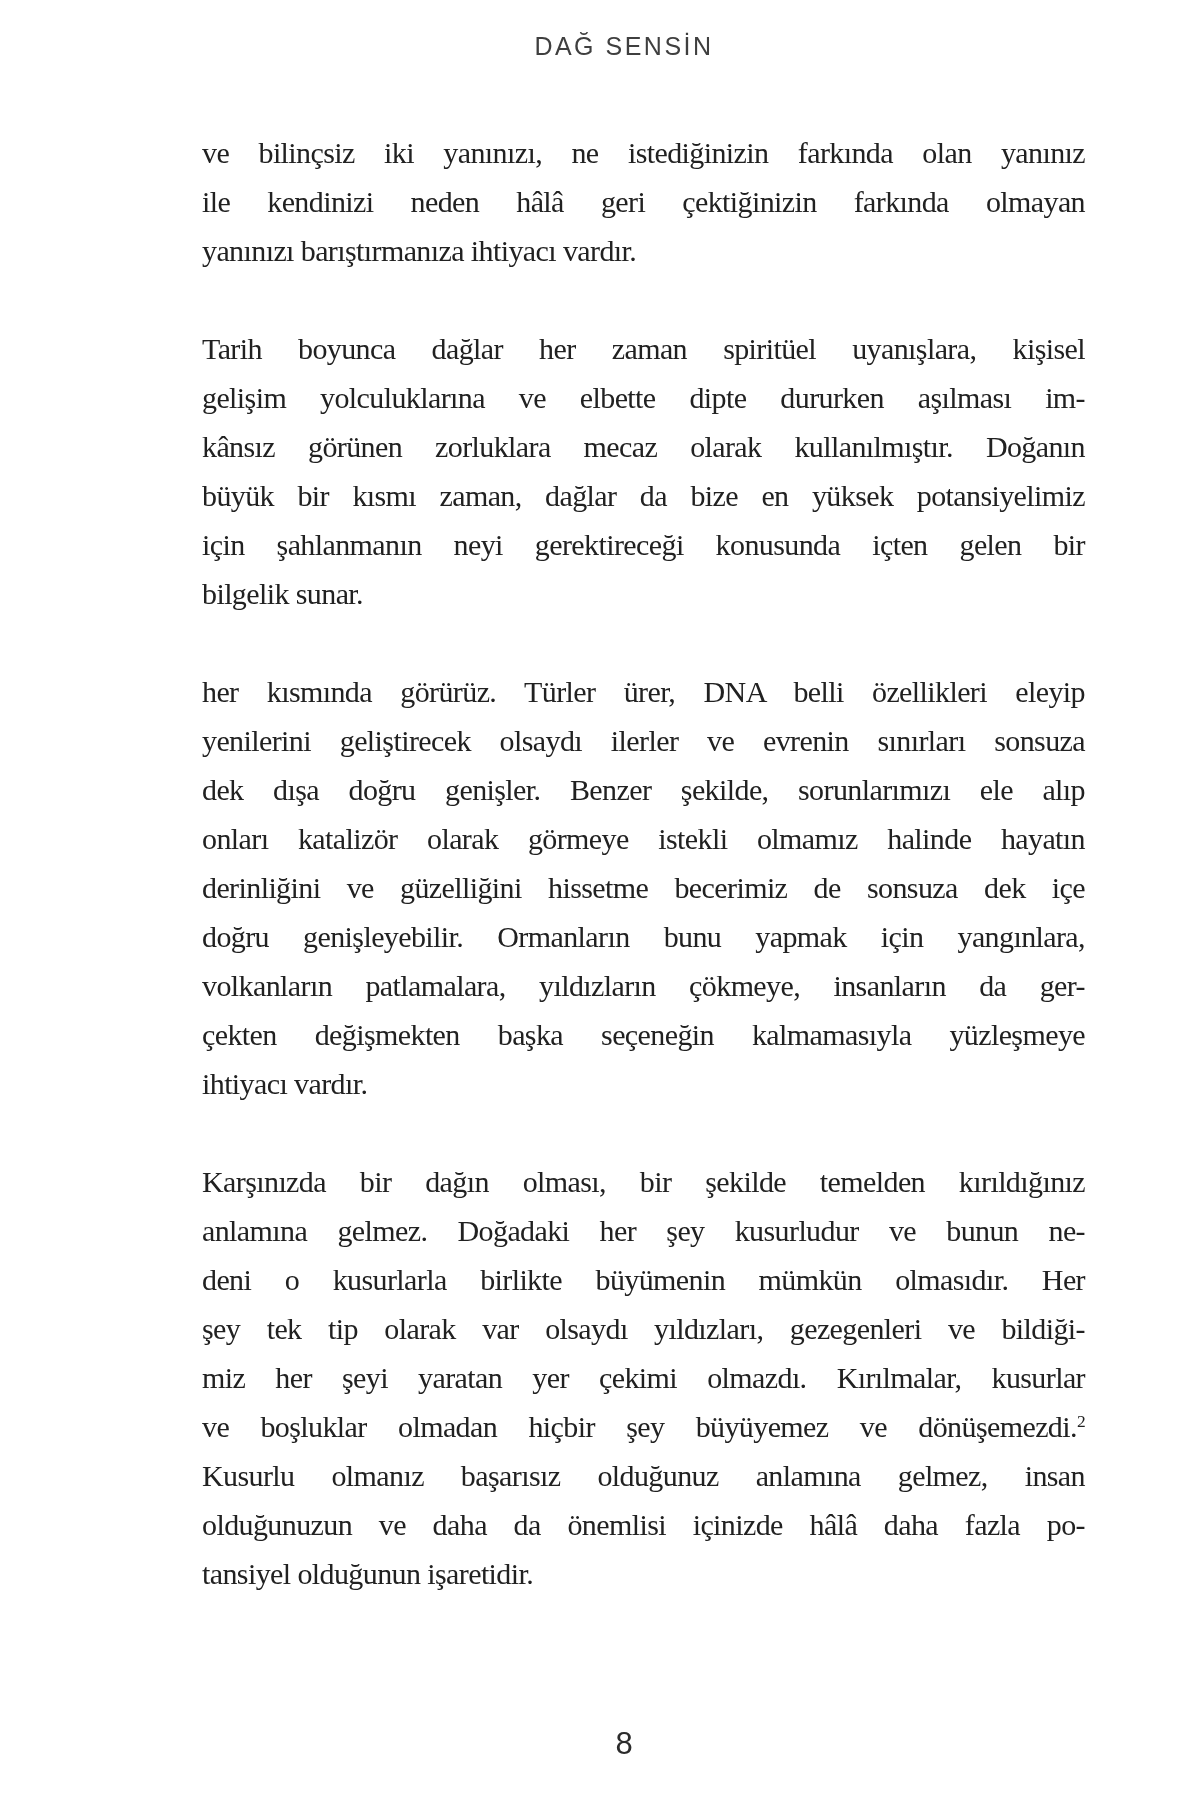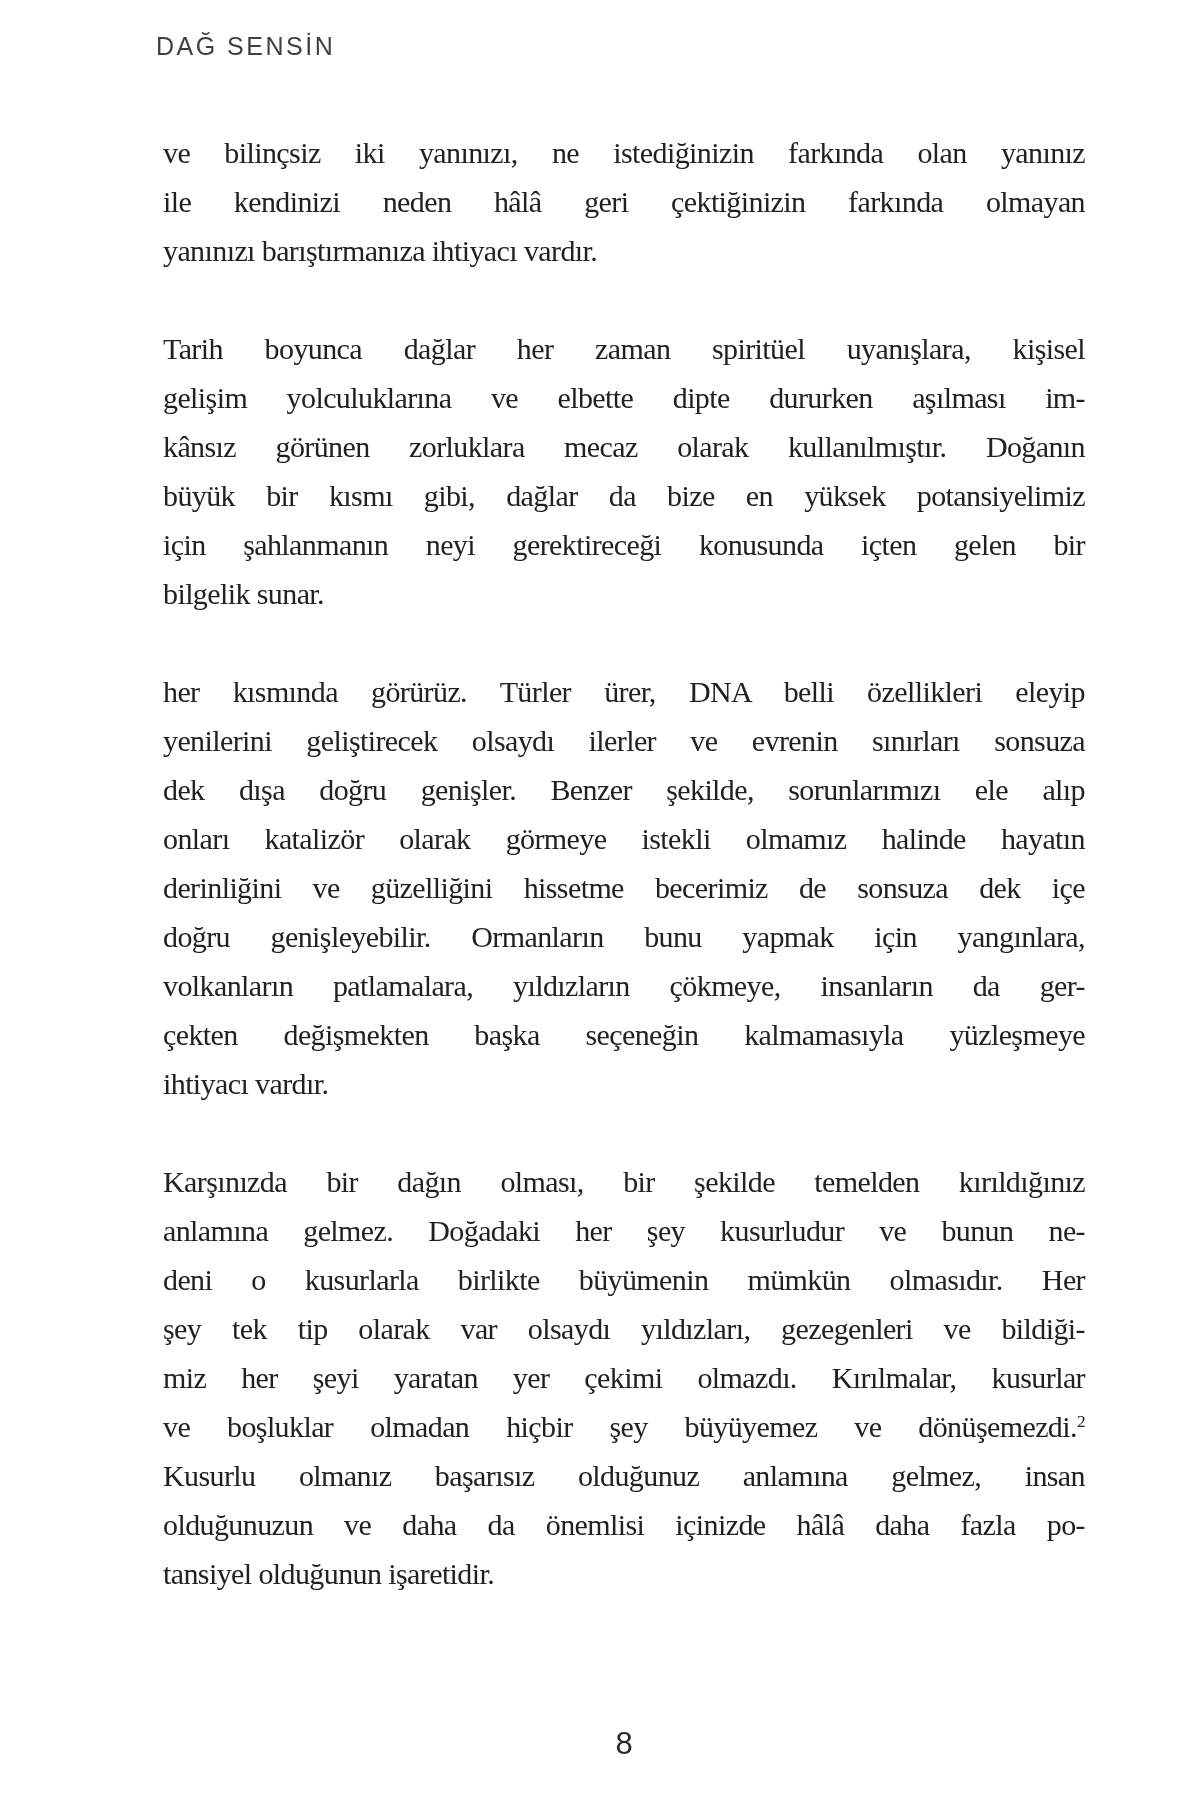--- a/index.html
+++ b/index.html
@@ -8,22 +8,23 @@
     width: 1200px;
     height: 1800px;
     margin: 0 auto;
     background: #ffffff;
     overflow: hidden;
     font-family: "Liberation Serif", "DejaVu Serif", serif;
   }
   .running-header {
     position: absolute;
     top: 33px;
-    left: 156px;
+    left: 163px;
     width: 922px;
+    text-align: center;
     font-family: "Liberation Sans", "DejaVu Sans", sans-serif;
     font-size: 25px;
     line-height: 26px;
     font-weight: 400;
     letter-spacing: 2.5px;
     color: #3f3f3f;
   }
   .text-block {
     position: absolute;
     top: 128px;
@@ -32,20 +33,21 @@
     color: #212121;
   }
   .paragraph { margin: 0 0 49px 0; }
   .line {
     font-size: 30px;
     line-height: 49px;
     letter-spacing: -0.02em;
     text-align: justify;
     text-align-last: justify;
     white-space: normal;
+    margin-left: 39px;
   }
   .line.last {
     text-align-last: left;
   }
   .line sup {
     font-size: 0.58em;
     line-height: 0;
     vertical-align: baseline;
     position: relative;
     top: -0.55em;
@@ -74,21 +76,21 @@
     <div class="paragraph">
       <div class="line">ve bilinçsiz iki yanınızı, ne istediğinizin farkında olan yanınız</div>
       <div class="line">ile kendinizi neden hâlâ geri çektiğinizin farkında olmayan</div>
       <div class="line last">yanınızı barıştırmanıza ihtiyacı vardır.</div>
     </div>
 
     <div class="paragraph">
       <div class="line">Tarih boyunca dağlar her zaman spiritüel uyanışlara, kişisel</div>
       <div class="line">gelişim yolculuklarına ve elbette dipte dururken aşılması im-</div>
       <div class="line">kânsız görünen zorluklara mecaz olarak kullanılmıştır. Doğanın</div>
-      <div class="line">büyük bir kısmı gibi, dağlar da bize en yüksek potansiyelimiz</div>
+      <div class="line">büyük bir kısmı zaman, dağlar da bize en yüksek potansiyelimiz</div>
       <div class="line">için şahlanmanın neyi gerektireceği konusunda içten gelen bir</div>
       <div class="line last">bilgelik sunar.</div>
     </div>
 
     <div class="paragraph">
       <div class="line">her kısmında görürüz. Türler ürer, DNA belli özellikleri eleyip</div>
       <div class="line">yenilerini geliştirecek olsaydı ilerler ve evrenin sınırları sonsuza</div>
       <div class="line">dek dışa doğru genişler. Benzer şekilde, sorunlarımızı ele alıp</div>
       <div class="line">onları katalizör olarak görmeye istekli olmamız halinde hayatın</div>
       <div class="line">derinliğini ve güzelliğini hissetme becerimiz de sonsuza dek içe</div>

